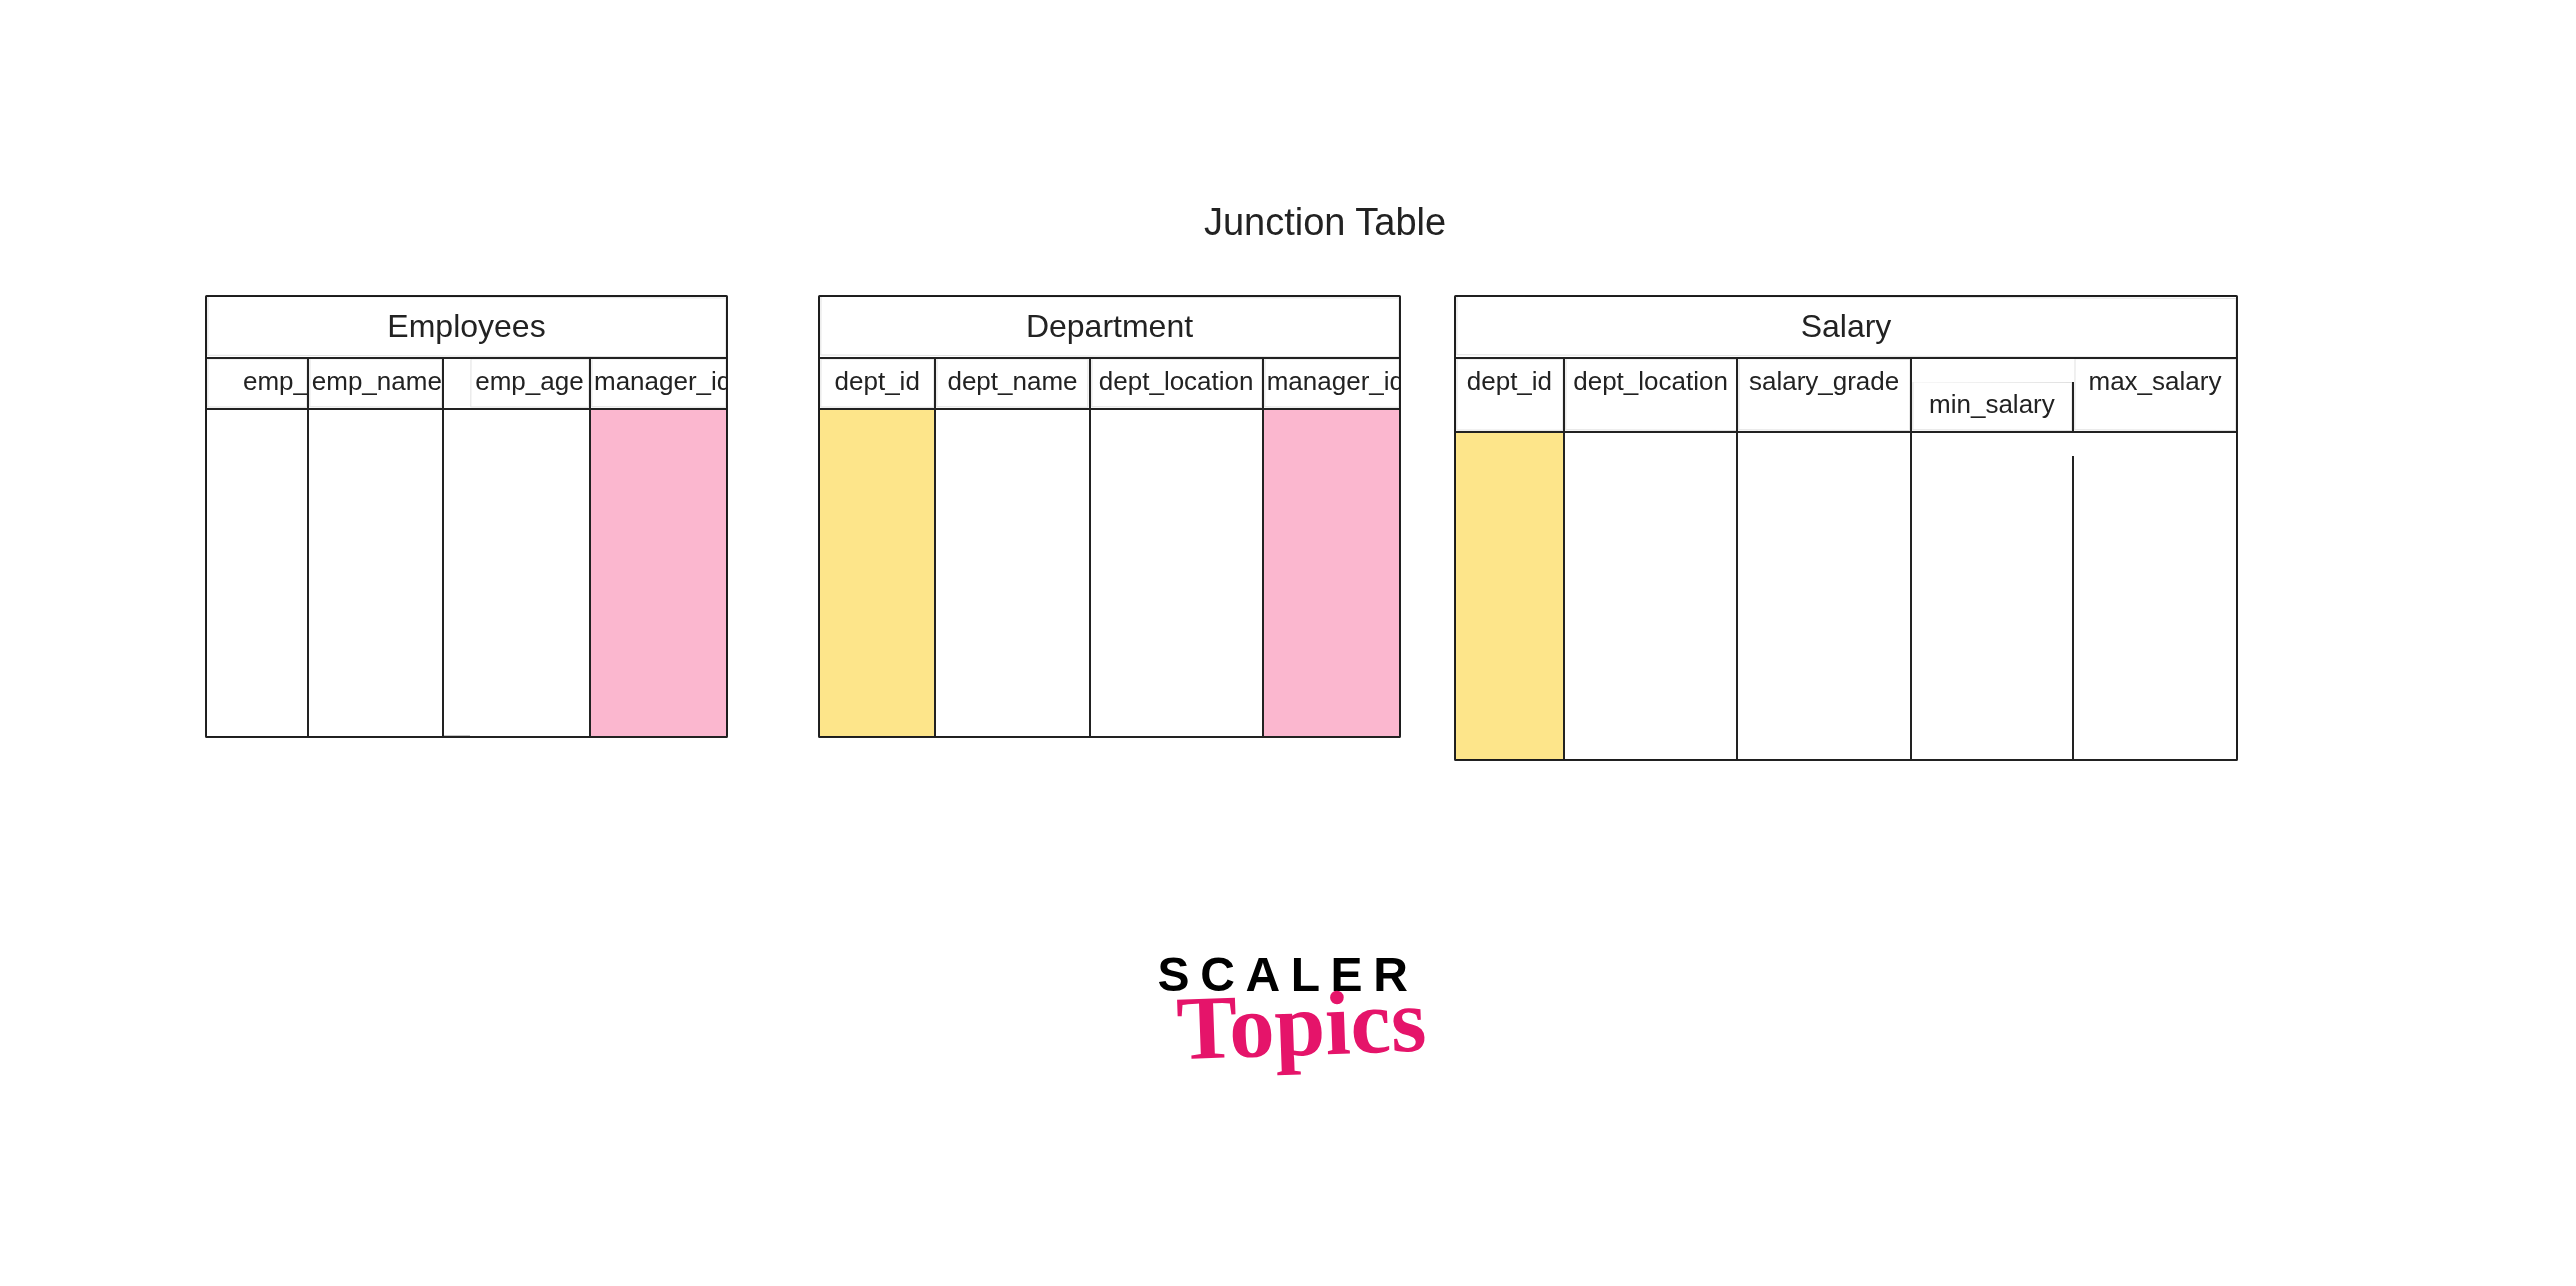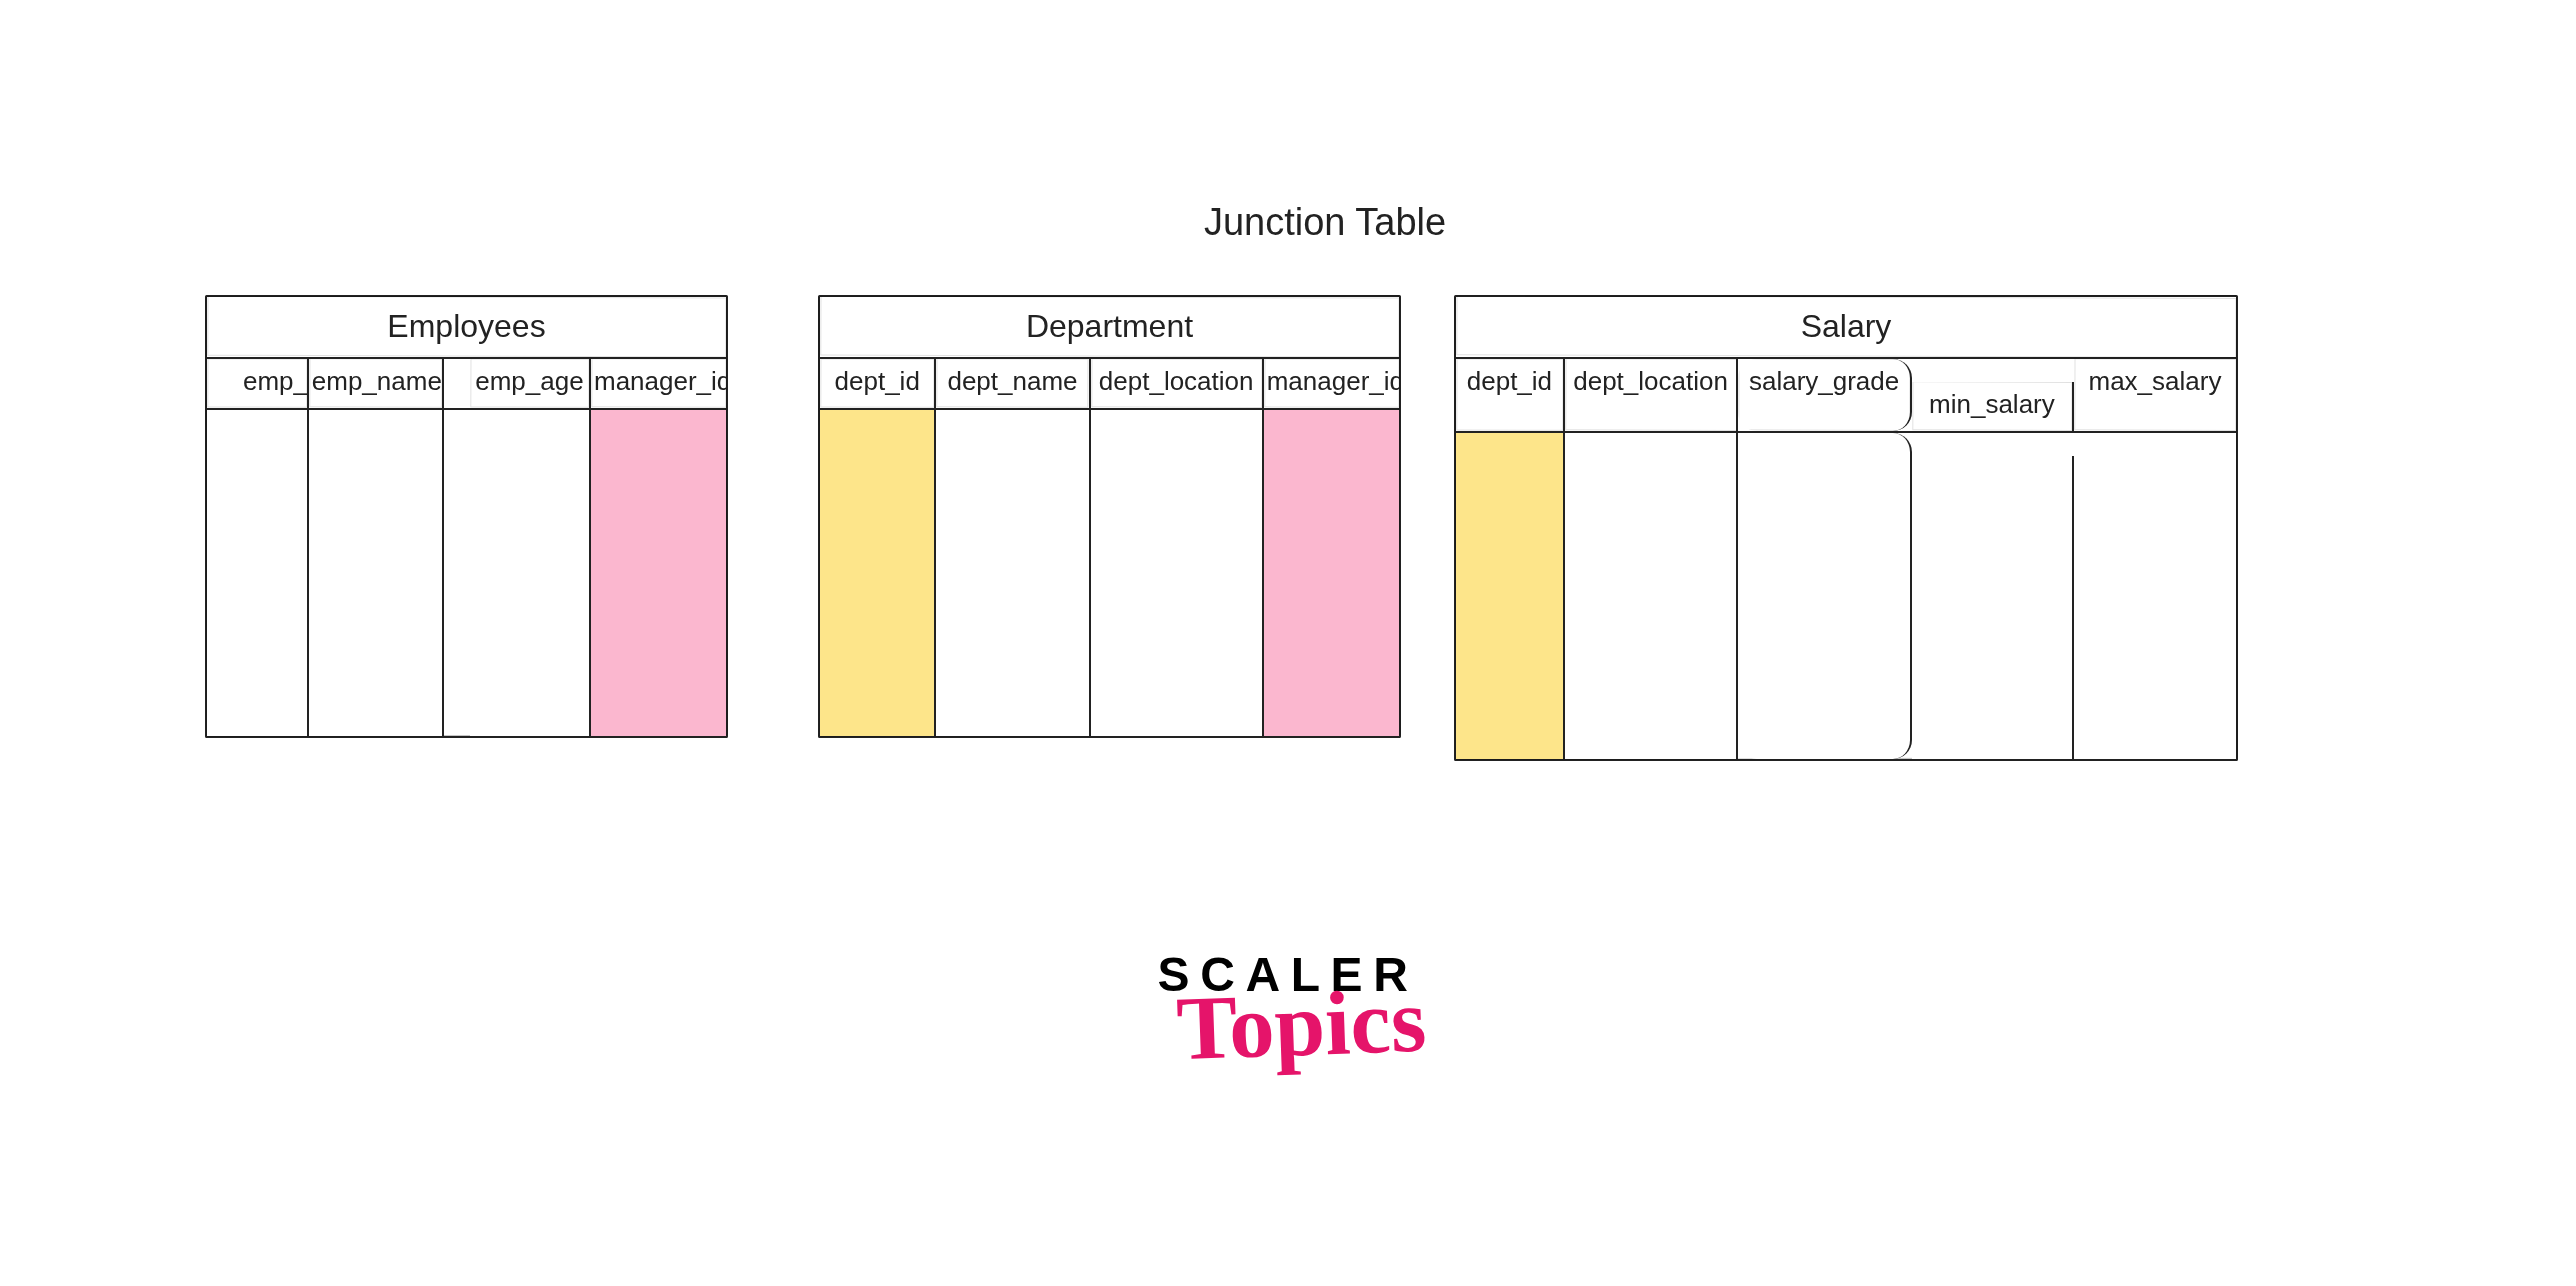--- a/index.html
+++ b/index.html
@@ -97,21 +97,21 @@
   .tbl-employees .c2 { width: 129px; margin-left: 26px; }
   .tbl-employees .c3 { width: 144px; }
 
   .tbl-department .c0 { width: 117px; }
   .tbl-department .c1 { width: 155px; }
   .tbl-department .c2 { width: 174px; }
   .tbl-department .c3 { width: 136px; }
 
   .tbl-salary .c0 { width: 114px; }
   .tbl-salary .c1 { width: 182px; }
-  .tbl-salary .c2 { width: 182px; border-radius: 19px; }
+  .tbl-salary .c2 { width: 182px; }
   .tbl-salary .c3 { width: 170px; margin-top: 23px; }
   .tbl-salary .c4 { width: 170px; }
 
   
   .col-cell, .body-cell, .tbl-header {
     position: relative;
   }
   .col-cell::after, .tbl-header::after {
     content:"";
     position:absolute;

